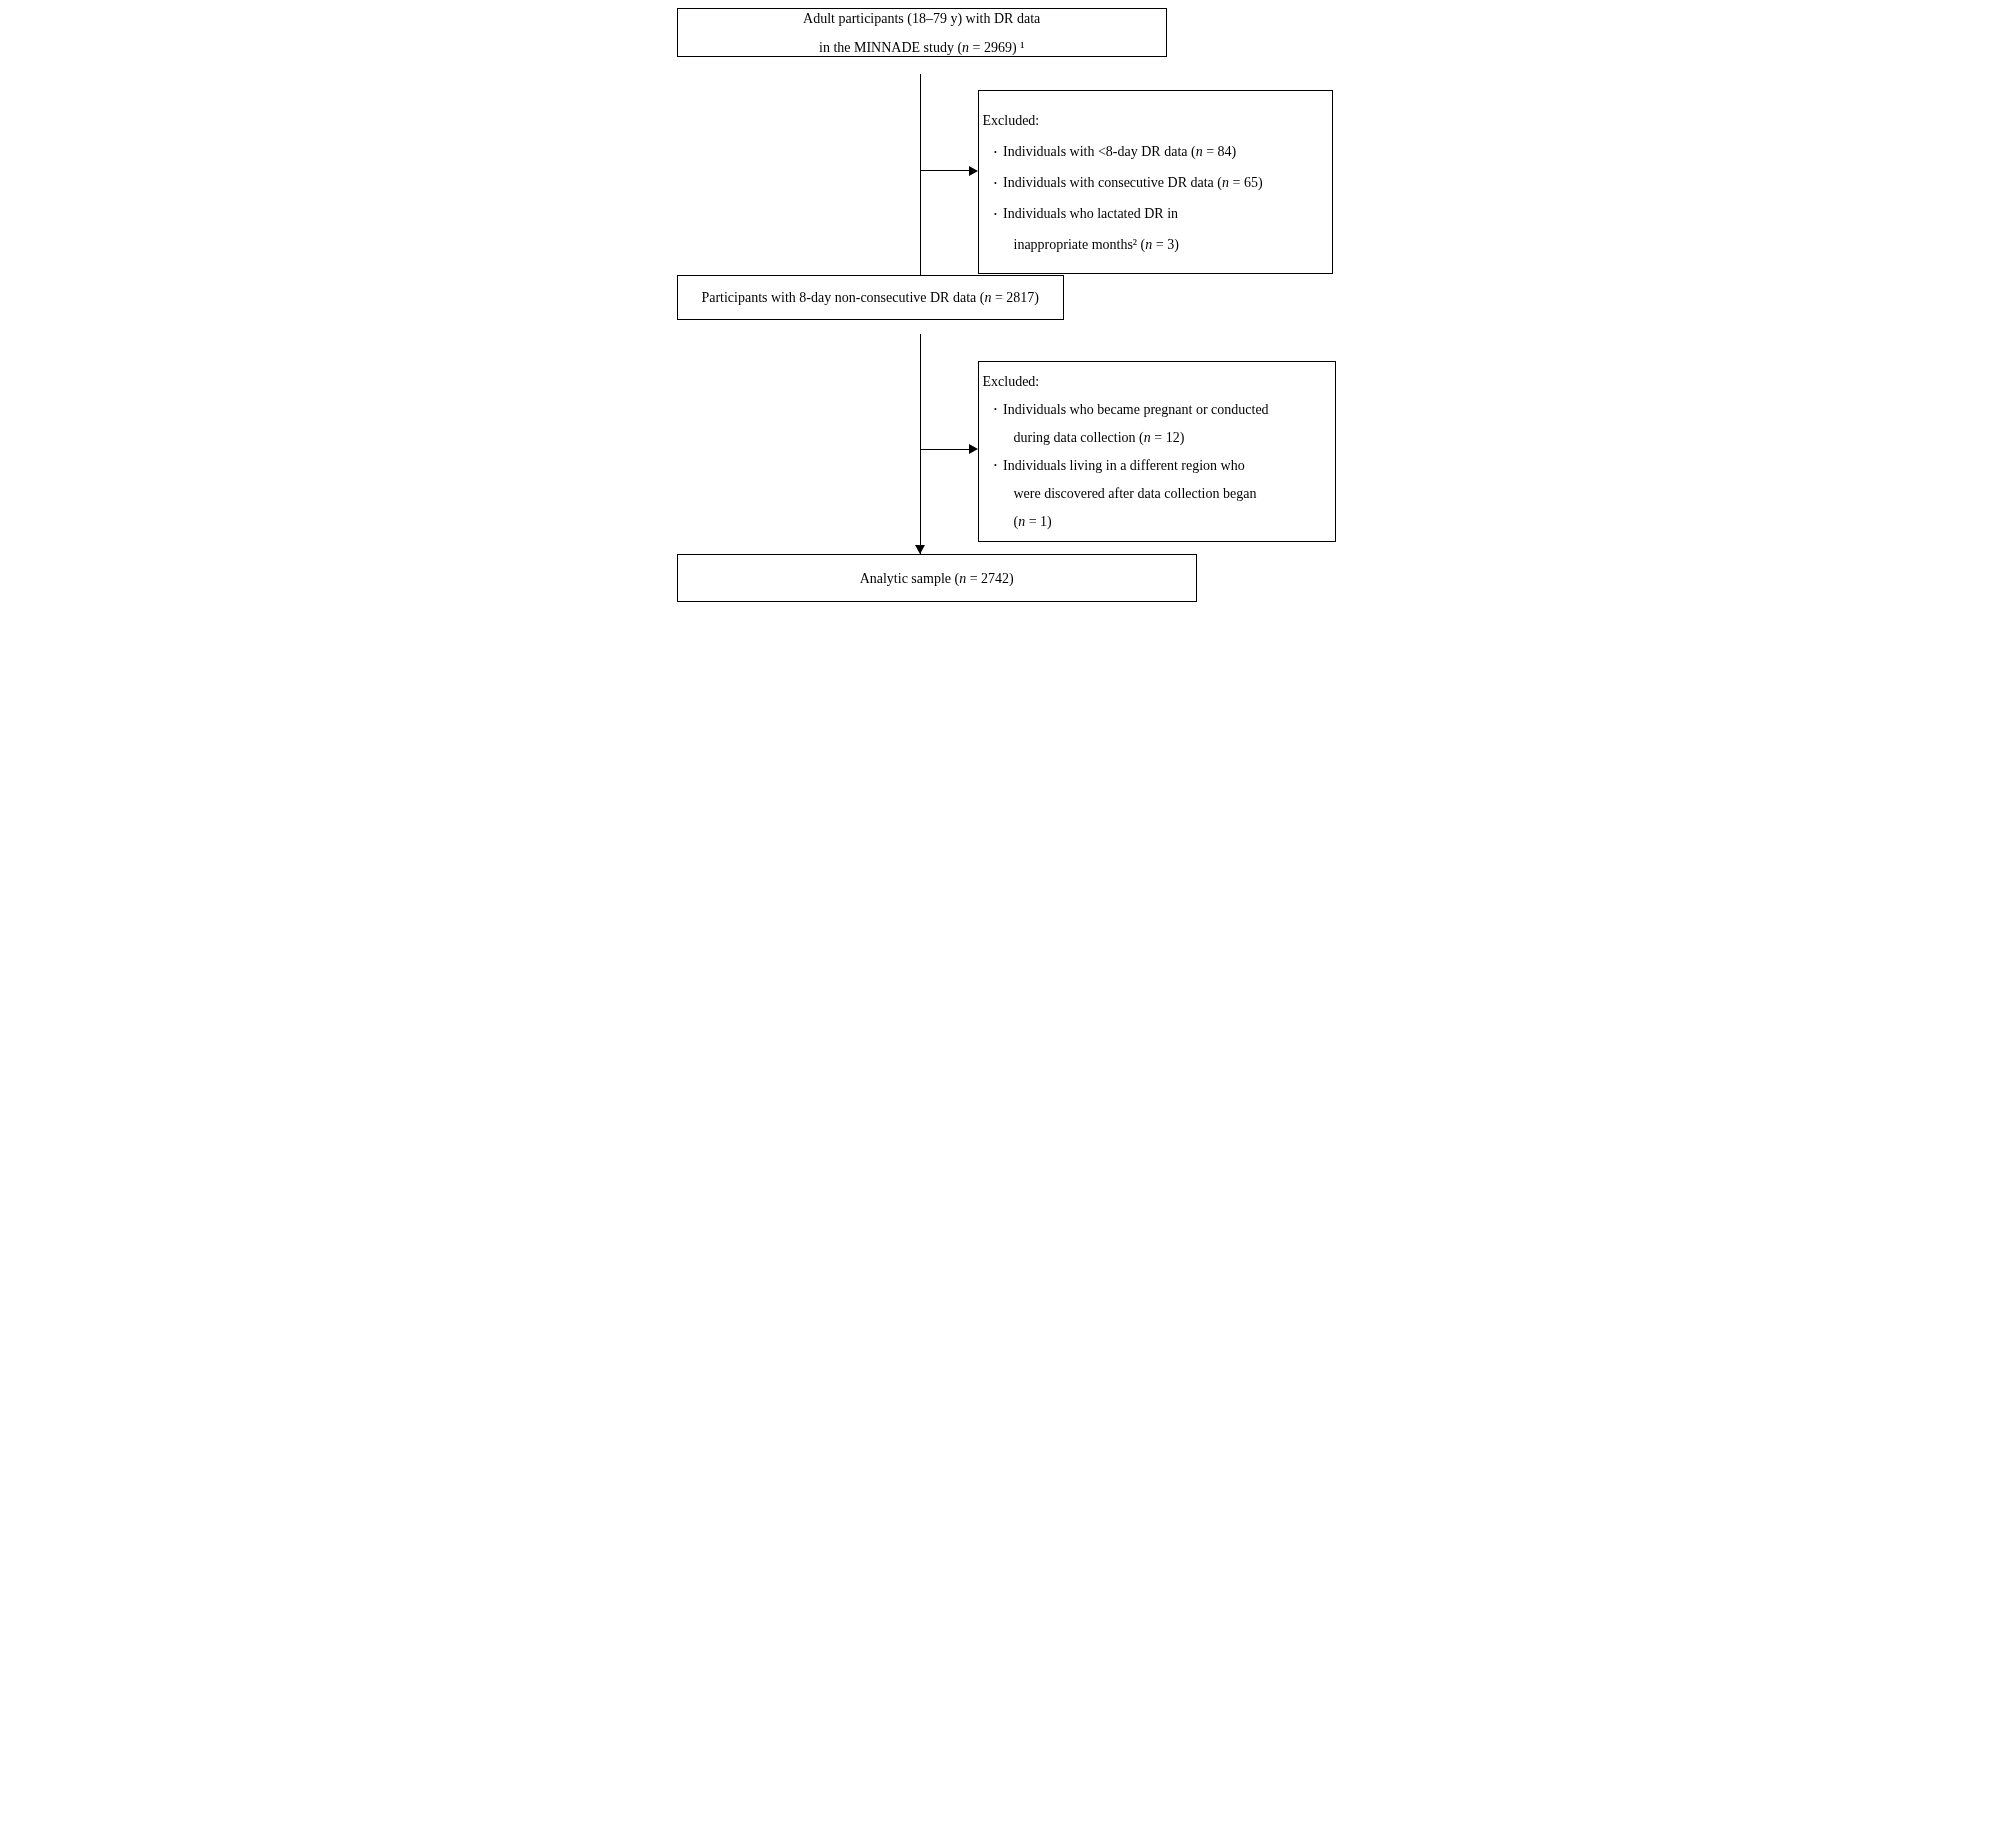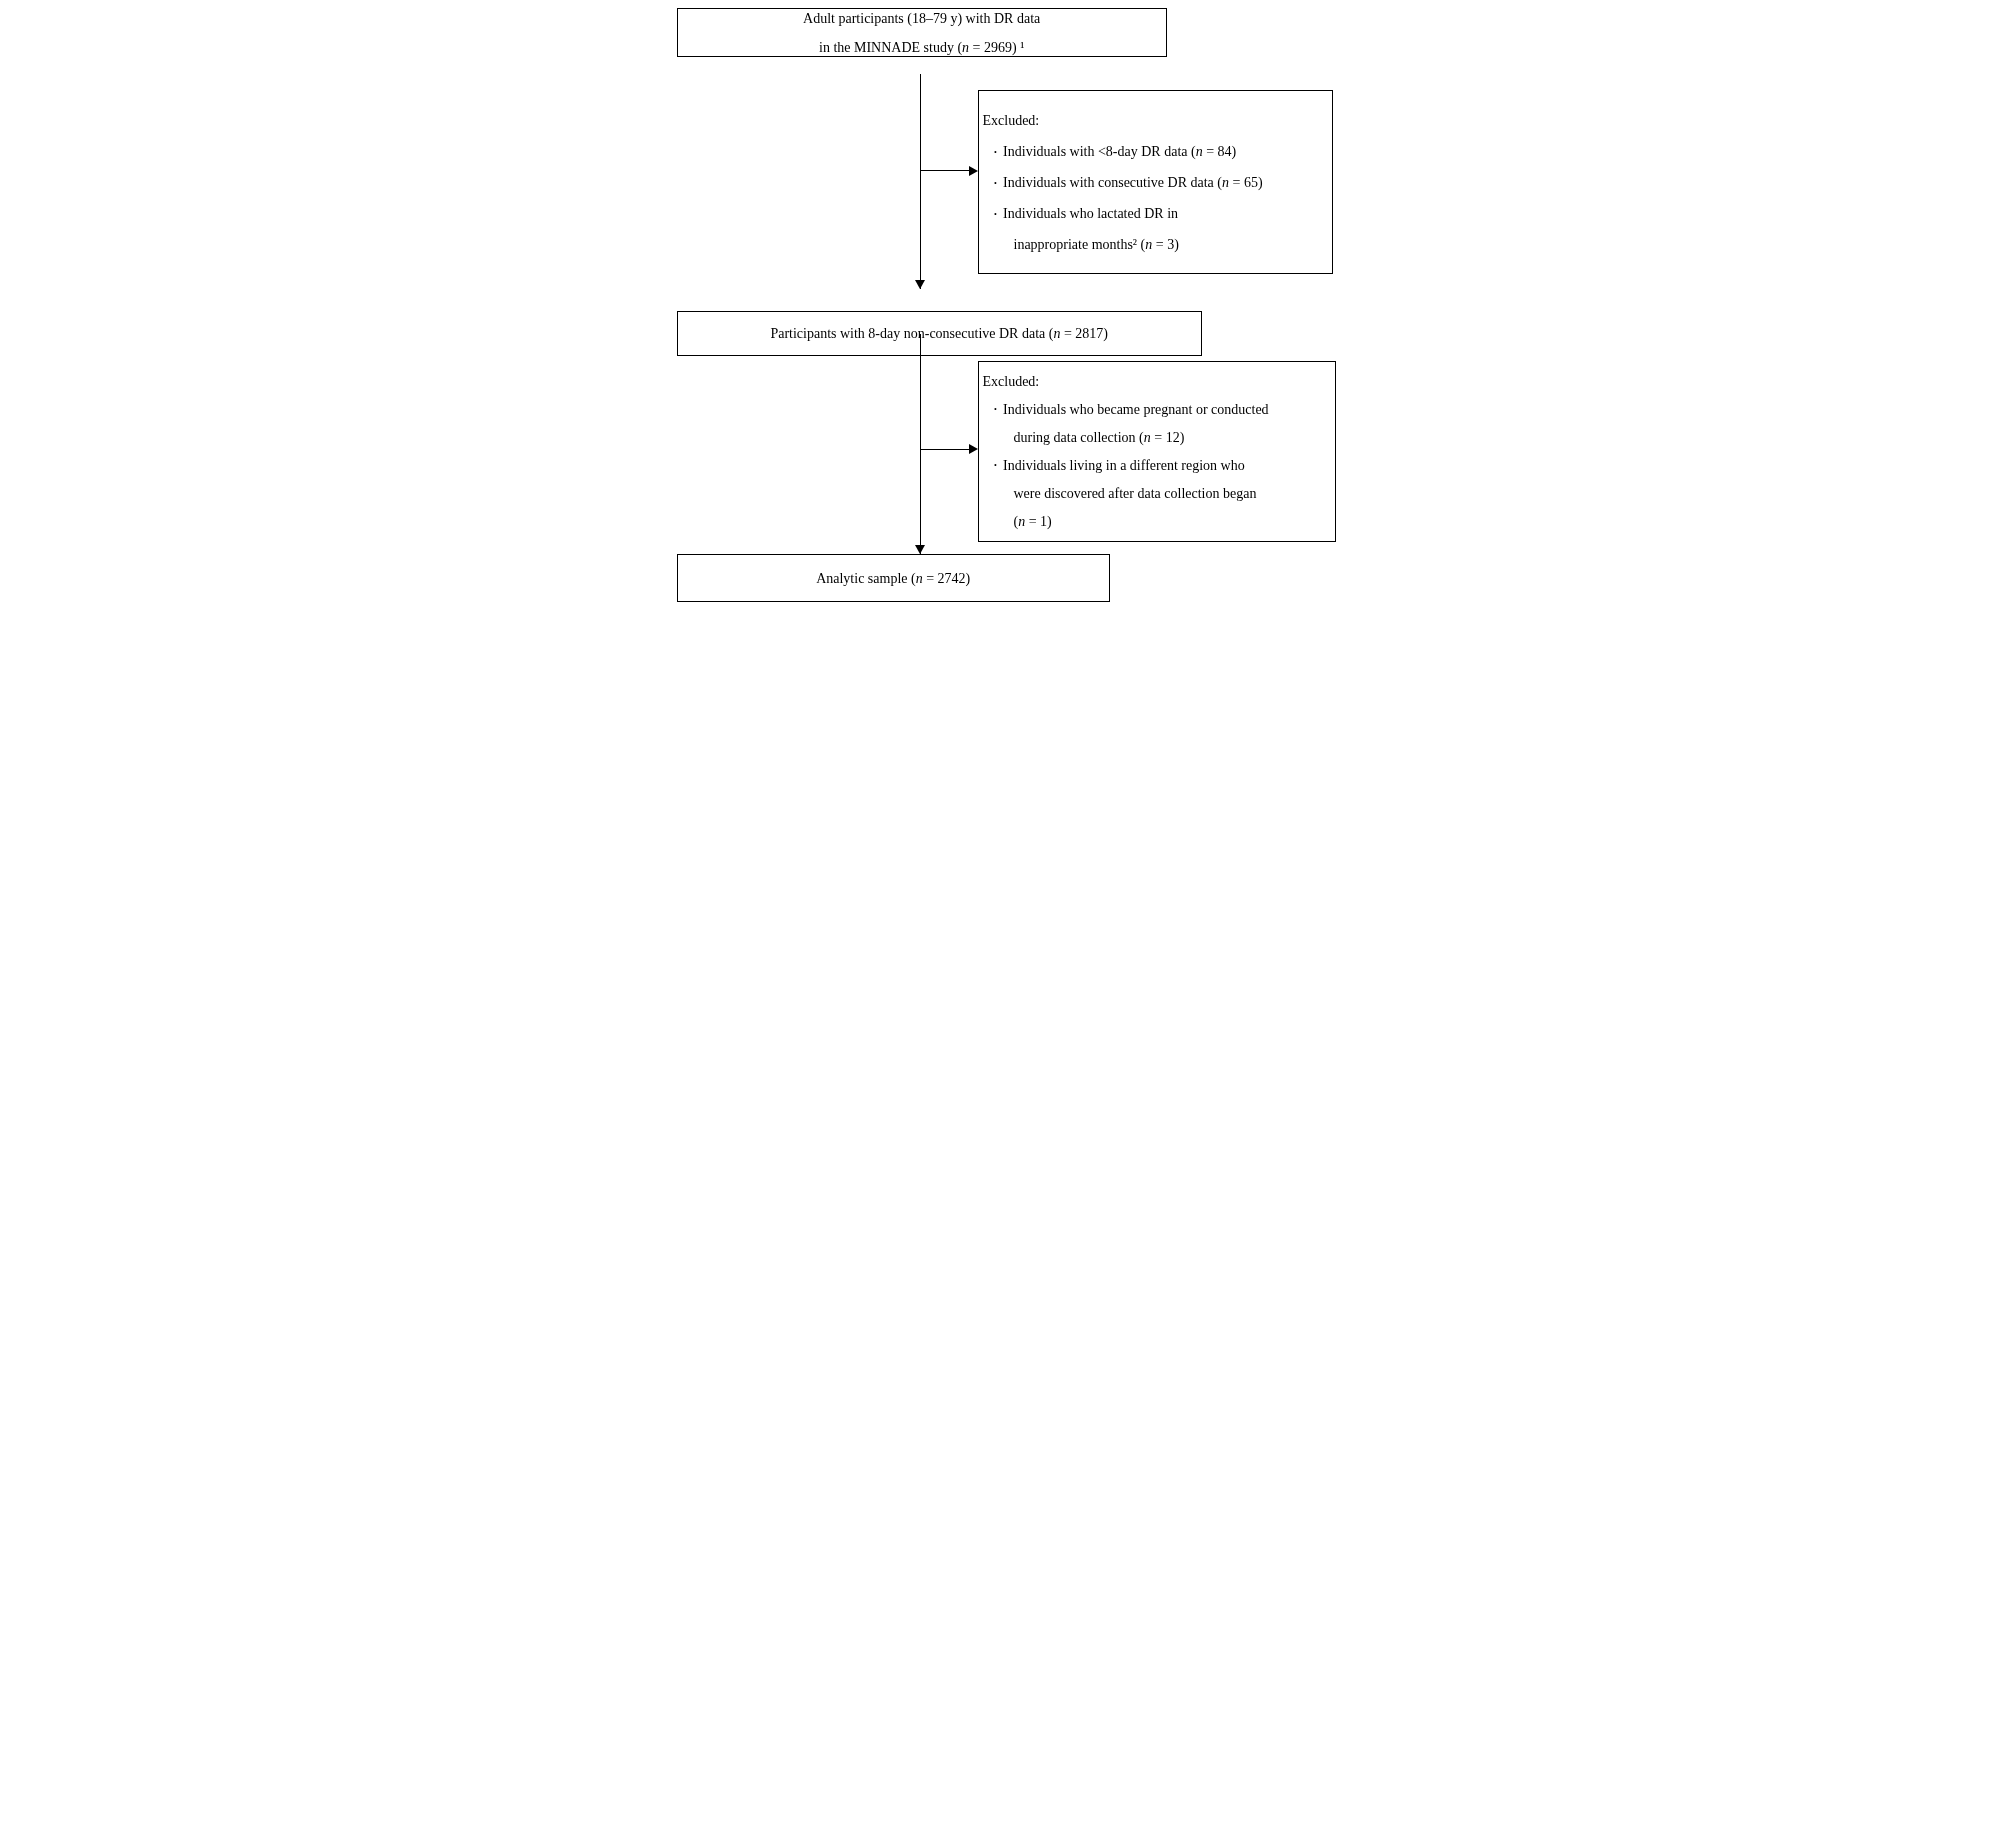--- a/index.html
+++ b/index.html
@@ -30,22 +30,22 @@
     justify-content:center;
     align-items:center;
     text-align:center;
   }
   .center-box .tline{
     line-height:29px;
     white-space:nowrap;
   }
   
   .top-box{left:5.2px;top:8px;width:490px;height:49px;}
-  .mid-box{left:5.2px;top:275px;width:525px;height:45px;margin-top:36px;}
-  .bottom-box{left:5.2px;top:554px;width:433px;height:48px;}
+  .mid-box{left:5.2px;top:275px;width:387px;height:45px;}
+  .bottom-box{left:5.2px;top:554px;width:520px;height:48px;}
   .ex-box{left:306px;}
   .ex1{top:90px;width:355px;height:184px;line-height:31px;padding-top:14px;}
   .ex2{top:361px;width:358px;height:181px;line-height:28px;padding-top:5.7px;}
   .ex-title{padding-left:4px;white-space:nowrap;}
   .ex-line{position:relative;padding-left:24.6px;white-space:nowrap;}
   .ex-line.cont{padding-left:35px;}
   .bullet{
     position:absolute;
     left:15.6px;top:50%;
     transform:translateY(-50%);

